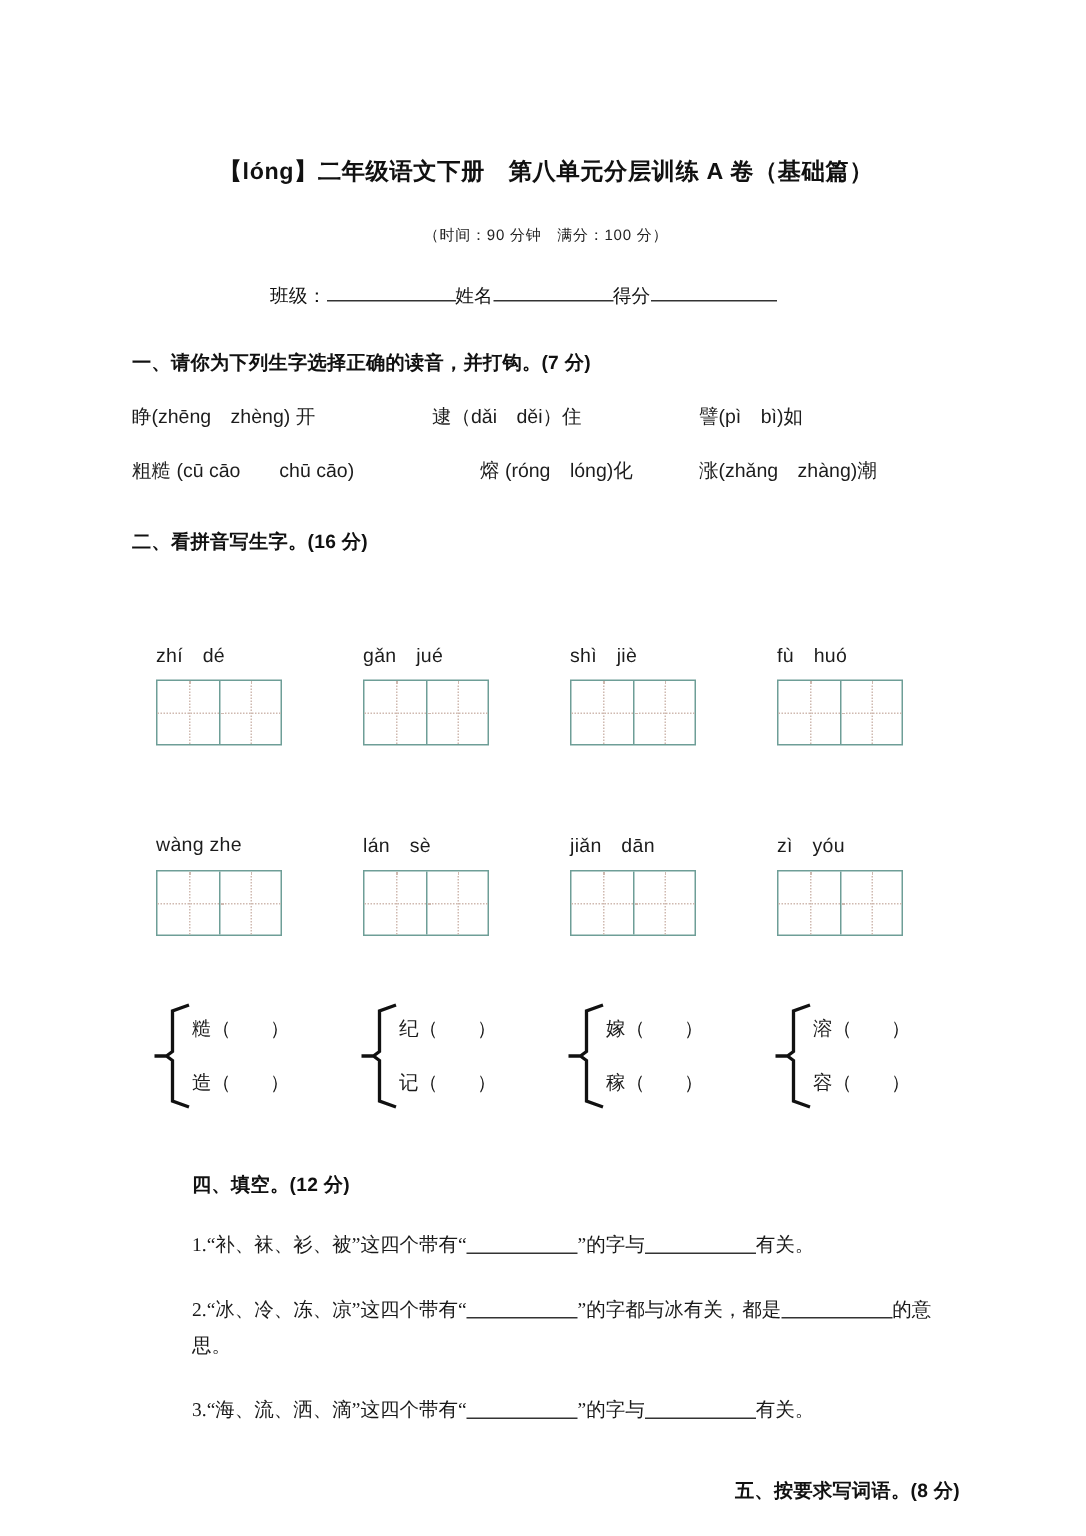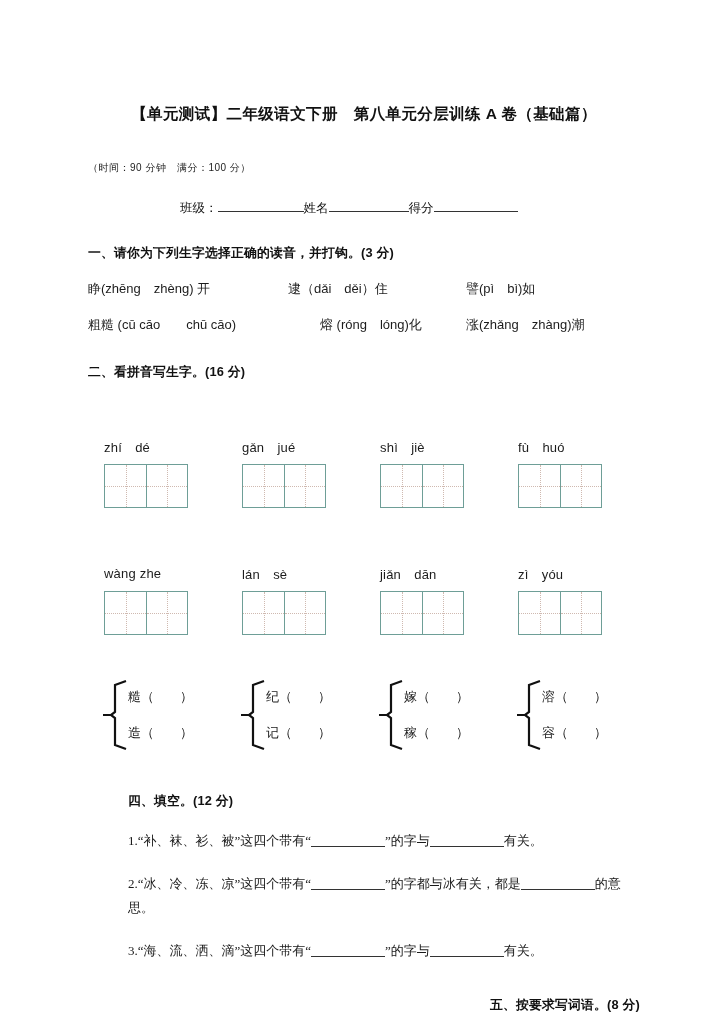--- a/index.html
+++ b/index.html
@@ -35,21 +35,22 @@
     margin-top: 104px;
     text-align: center;
     font-family: "Liberation Sans", "DejaVu Sans", sans-serif;
     font-weight: bold;
     font-size: 15.5px;
     letter-spacing: 0.4px;
     color: #111;
     white-space: nowrap;
   }
   .doc-subtitle {
-    margin-top: 36px;
+    margin-top: 25px;
+    text-align: center;
     font-family: "Liberation Sans", "DejaVu Sans", sans-serif;
     font-size: 10px;
     color: #222;
     letter-spacing: 0.5px;
   }
   .idline {
     margin-top: 25px;
     padding-left: 92px;
     font-family: "Liberation Sans", "DejaVu Sans", sans-serif;
     font-size: 12.5px;
@@ -194,29 +195,29 @@
 
   
   .s5 { margin-top: 34px; text-align: right; }
 </style>
 </head>
 <body>
 
 <div class="page">
   <div class="sheet">
 
-    <div class="doc-title">【单元测试】二年级语文下册　第八单元分层训练 A 卷（基础篇）</div>
+    <div class="doc-title">【lóng】二年级语文下册　第八单元分层训练 A 卷（基础篇）</div>
     <div class="doc-subtitle">（时间：90 分钟　满分：100 分）</div>
 
     <div class="idline">
       <span>班级：</span><span class="blank w-class"></span><span>姓名</span><span class="blank w-name"></span><span>得分</span><span class="blank w-score"></span>
     </div>
 
     <div class="s1">
-      <div class="sec-head">一、请你为下列生字选择正确的读音，并打钩。(3 分)</div>
+      <div class="sec-head">一、请你为下列生字选择正确的读音，并打钩。(7 分)</div>
       <div class="s1-row r1">
         <span class="it">睁(zhēng　zhèng) 开</span>
         <span class="it">逮（dǎi　děi）住</span>
         <span class="it">譬(pì　bì)如</span>
       </div>
       <div class="s1-row r2">
         <span class="it">粗糙 (cū cāo　　chū cāo)</span>
         <span class="it">熔 (róng　lóng)化</span>
         <span class="it">涨(zhǎng　zhàng)潮</span>
       </div>

